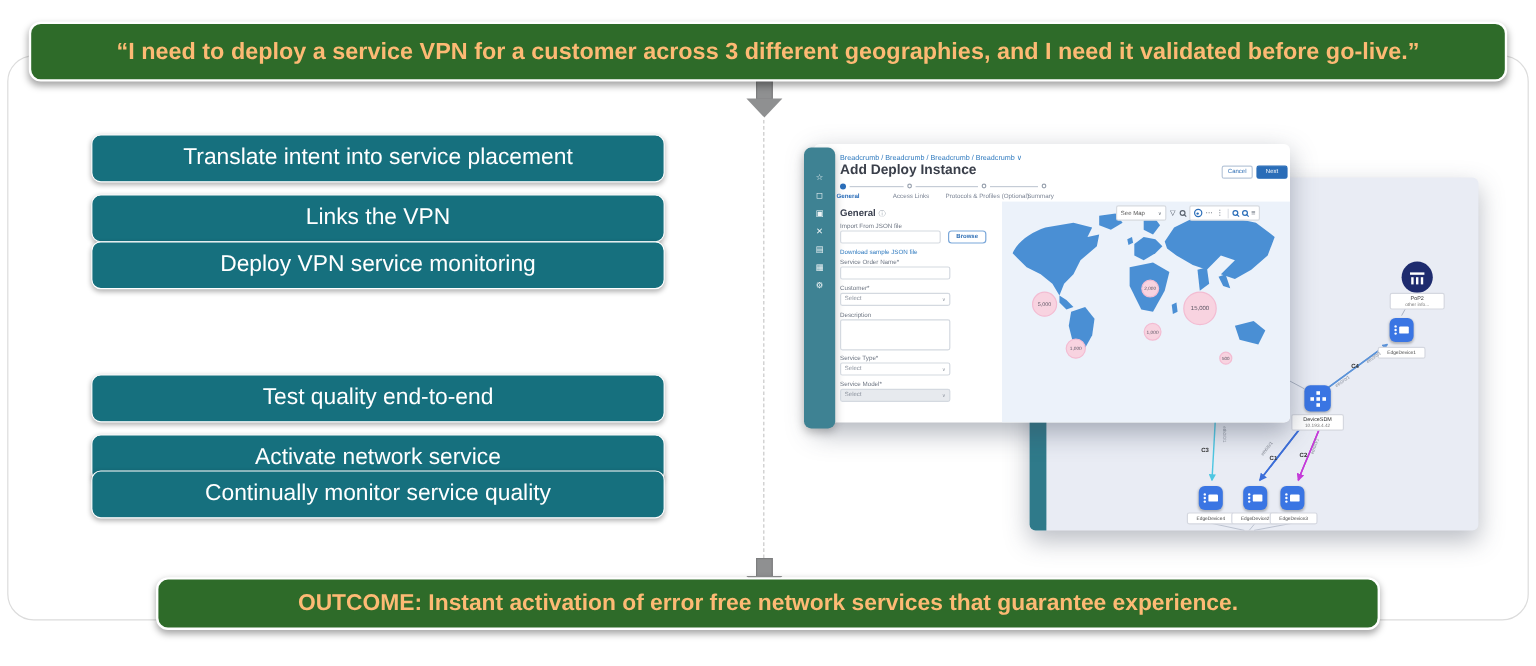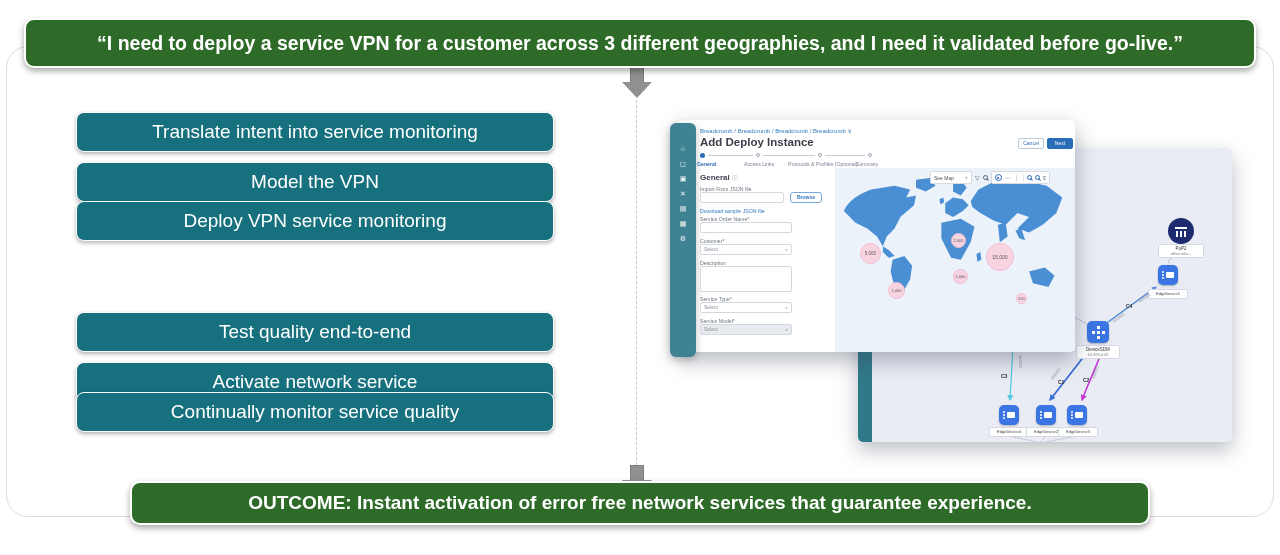--- a/index.html
+++ b/index.html
@@ -5,21 +5,21 @@
   * { box-sizing: border-box; margin: 0; padding: 0; }
   html,body { background:#fff; }
   body { font-family:"Liberation Sans", sans-serif; }
   .canvas { position:relative; width:1280px; height:555px; background:#fff; overflow:hidden; }
 
   
   .outer-frame { position:absolute; left:6px; top:46px; width:1268px; height:471px;
     border:1.5px solid #dcdcdc; border-radius:22px; z-index:0; }
 
   
-  .banner { position:absolute; background:#2e6b29; color:#ffffff; font-weight:bold;
+  .banner { position:absolute; background:#2e6b29; color:#fdba74; font-weight:bold;
     text-align:center; border:2px solid #fff; border-radius:10px;
     box-shadow:0 3px 6px rgba(0,0,0,.35); z-index:6; }
   .banner.top { left:24px; top:18px; width:1232px; height:50px; line-height:46px; font-size:19.5px; }
   .banner.bottom { left:130px; top:481px; width:1020px; height:44px; line-height:40px; font-size:19px; }
 
   
   .spine { position:absolute; left:636px; top:100px; width:0; height:365px;
     border-left:1px dashed #c9c9c9; z-index:1; }
   .arrow { position:absolute; left:637px; z-index:5; }
   .arrow .shaft { position:absolute; left:-7px; width:14px; height:16px; background:#8f9091; border:1px solid #7d7e7f; }
@@ -125,22 +125,22 @@
   <div class="spine"></div>
   <div class="arrow a-top">
     <div class="shaft"></div>
     <div class="head"></div>
   </div>
   <div class="arrow a-bottom">
     <div class="shaft"></div>
     <div class="head"></div>
   </div>
 
-  <div class="step" style="top:112px">Translate intent into service monitoring</div>
-  <div class="step" style="top:162px">Model the VPN</div>
+  <div class="step" style="top:112px">Translate intent into service placement</div>
+  <div class="step" style="top:162px">Links the VPN</div>
   <div class="step" style="top:201px">Deploy VPN service monitoring</div>
   <div class="step" style="top:312px">Test quality end-to-end</div>
   <div class="step" style="top:362px">Activate network service</div>
   <div class="step" style="top:392px">Continually monitor service quality</div>
 
   <div class="topo-win">
     <div class="topo-rail"></div>
   </div>
 
   <svg class="topo-svg" viewBox="0 0 360 294">

